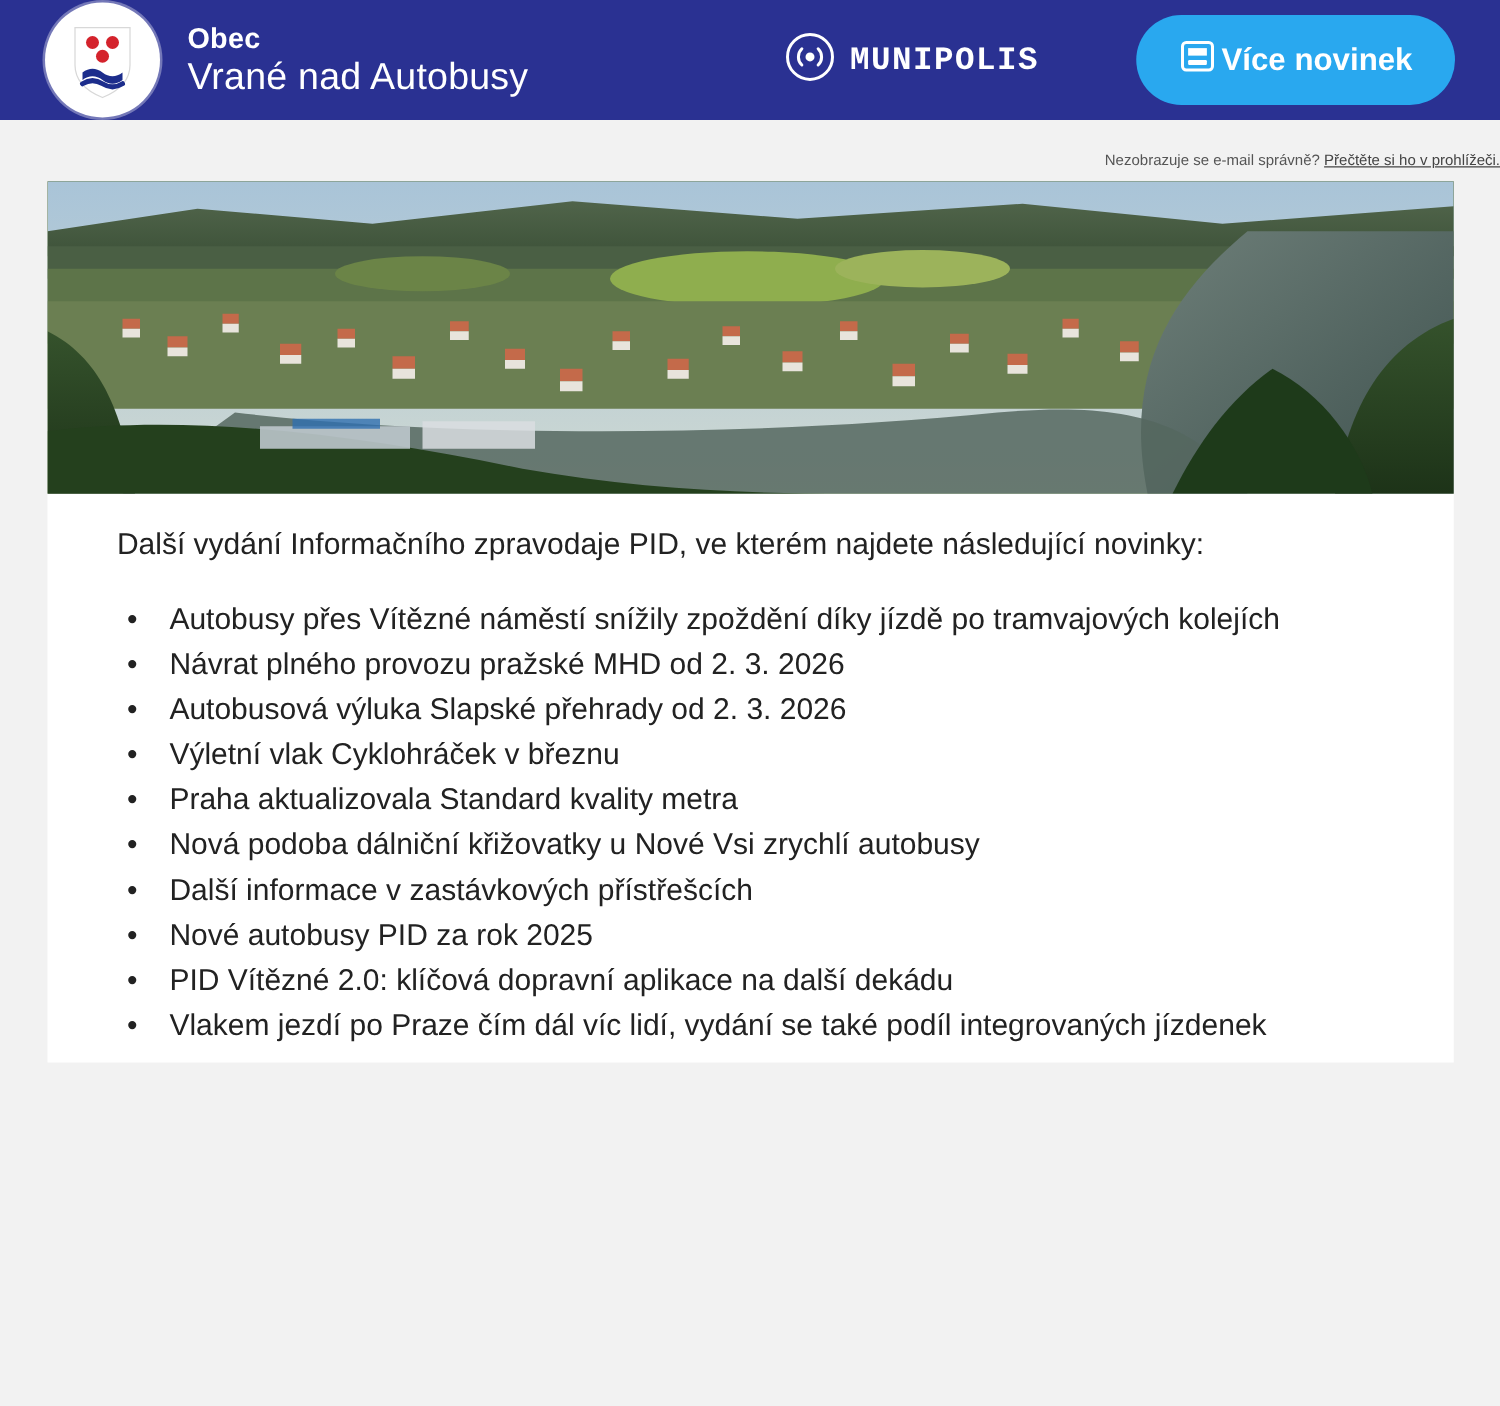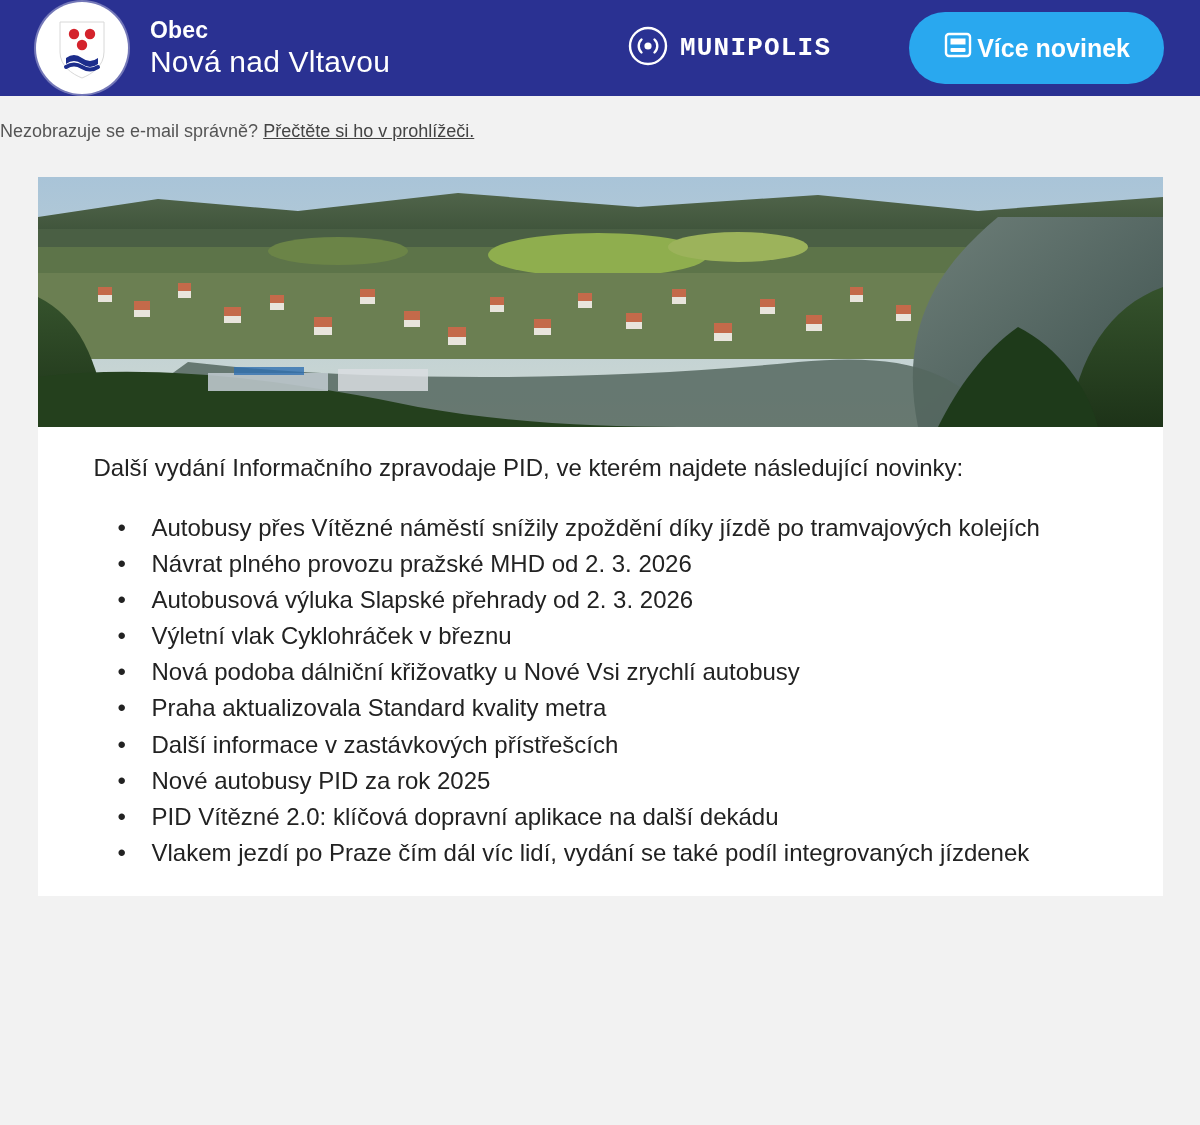--- a/index.html
+++ b/index.html
@@ -88,24 +88,24 @@
     align-items: center;
     gap: 4px;
     font-size: 25px;
     font-weight: bold;
     font-family: "Liberation Sans", sans-serif;
     cursor: pointer;
   }
 
   
   .notice {
-    text-align: left;
-    font-size: 18px;
+    text-align: right;
+    font-size: 12px;
     color: #555555;
-    padding: 25px 0 35px;
+    padding: 25px 0 10px;
   }
   .notice a {
     color: #444444;
     text-decoration: underline;
   }
 
   
   .card {
     width: 1125px;
     margin: 0 auto;
@@ -133,21 +133,21 @@
     letter-spacing: -0.3px;
   }
   p.intro {
     font-size: 24px;
     color: #222222;
     line-height: 1.42;
     margin: 0 0 26px 0;
   }
   ul.bullets {
     list-style: none;
-    margin: 16px;
+    margin: 0;
     padding: 0;
   }
   ul.bullets li {
     font-size: 24px;
     color: #222222;
     line-height: 1.42;
     position: relative;
     padding-left: 42px;
     margin-bottom: 2px;
     text-indent: -0.0px;
@@ -172,21 +172,21 @@
         <path d="M14 10 H58 V40 C58 54 46 62 36 66 C26 62 14 54 14 40 Z" fill="#ffffff" stroke="#d8d8d8" stroke-width="1"></path>
         <circle cx="28" cy="22" r="5.2" fill="#d4232c"></circle>
         <circle cx="44" cy="22" r="5.2" fill="#d4232c"></circle>
         <circle cx="36" cy="33" r="5.2" fill="#d4232c"></circle>
         <path d="M20 46 q8 -6 16 0 q8 6 16 0 v6 q-8 6 -16 0 q-8 -6 -16 0 z" fill="#1c2d8c"></path>
         <path d="M20 55 q8 -5 16 0 q8 5 16 0" fill="none" stroke="#1c2d8c" stroke-width="4" stroke-linecap="round"></path>
       </svg>
     </div>
     <div class="brand-text">
       <div class="brand-line1">Obec</div>
-      <div class="brand-line2">Nová nad Vltavou</div>
+      <div class="brand-line2">Vrané nad Autobusy</div>
     </div>
   </div>
 
   <div class="munipolis">
     <span>
       <svg width="40" height="40" viewBox="0 0 40 40" aria-hidden="true">
         <circle cx="20" cy="20" r="18" fill="none" stroke="#ffffff" stroke-width="2.4"></circle>
         <circle cx="20" cy="20" r="3.6" fill="#ffffff"></circle>
         <path d="M13.5 13.5 a9 9 0 0 0 0 13 M26.5 13.5 a9 9 0 0 1 0 13" fill="none" stroke="#ffffff" stroke-width="2.4" stroke-linecap="round"></path>
       </svg>
@@ -305,21 +305,21 @@
   </div>
 
   <div class="content">
     <p class="intro">Další vydání Informačního zpravodaje PID, ve kterém najdete následující novinky:</p>
 
     <ul class="bullets">
       <li>Autobusy přes Vítězné náměstí snížily zpoždění díky jízdě po tramvajových kolejích</li>
       <li>Návrat plného provozu pražské MHD od 2. 3. 2026</li>
       <li>Autobusová výluka Slapské přehrady od 2. 3. 2026</li>
       <li>Výletní vlak Cyklohráček v březnu</li>
+      <li>Praha aktualizovala Standard kvality metra</li>
       <li>Nová podoba dálniční křižovatky u Nové Vsi zrychlí autobusy</li>
-      <li>Praha aktualizovala Standard kvality metra</li>
       <li>Další informace v zastávkových přístřešcích</li>
       <li>Nové autobusy PID za rok 2025</li>
       <li>PID Vítězné 2.0: klíčová dopravní aplikace  na další dekádu</li>
       <li>Vlakem jezdí po Praze čím dál víc lidí, vydání se také podíl integrovaných jízdenek</li>
     </ul>
   </div>
 </div>
 
 </body></html>

